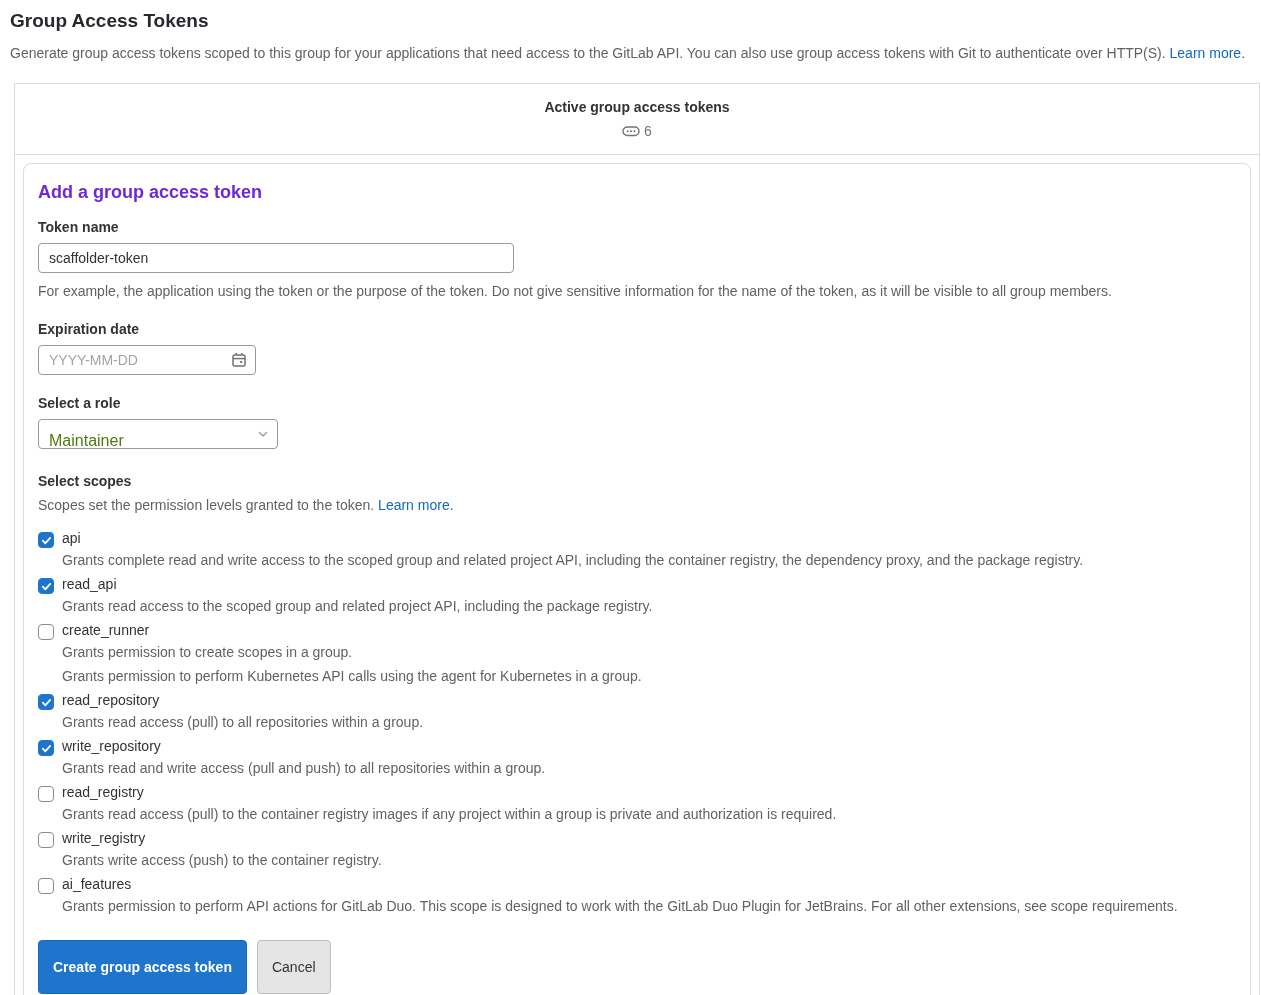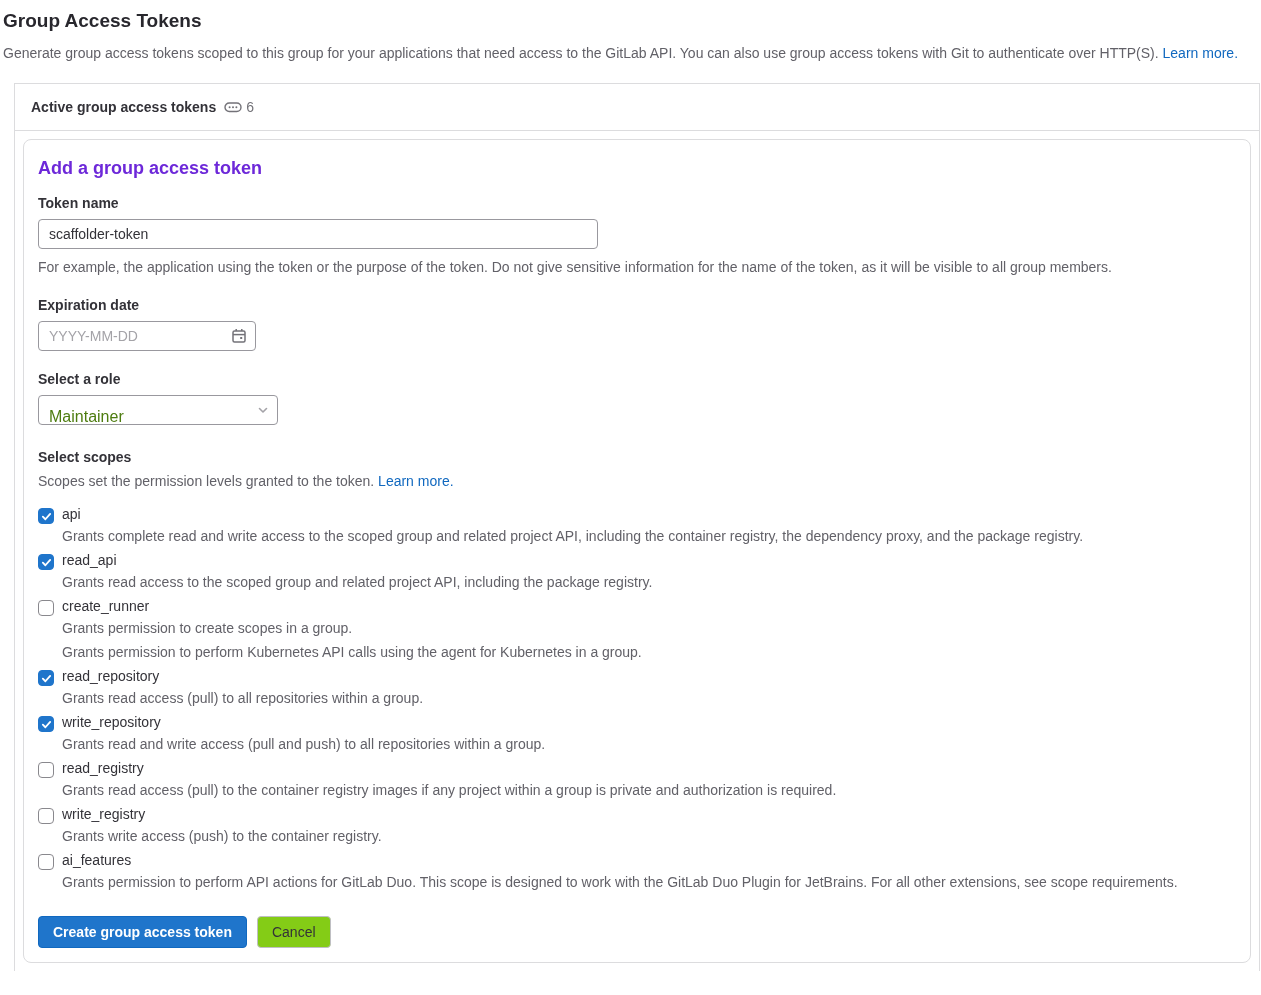--- a/index.html
+++ b/index.html
@@ -3,34 +3,34 @@
 <meta charset="utf-8">
 <style>
   * { box-sizing: border-box; margin: 0; padding: 0; }
   html, body { background: #fff; }
   body {
     width: 1261px; height: 995px; overflow: hidden;
     font-family: "Liberation Sans", sans-serif;
     color: #333238; font-size: 14px;
   }
   .page { padding-top: 9px; }
-  .intro { padding: 0 3px; }
+  .intro { padding: 0 10px; }
   h1.page-title { font-size: 19px; font-weight: 700; color: #28272d; line-height: 24px; }
   .page-desc { margin-top: 10px; color: #626168; line-height: 21px; max-width: 1240px; }
   a.link { color: #1068bf; text-decoration: none; cursor: pointer; }
 
   .panel {
     margin: 19px 1px 0 14px;
     border: 1px solid #dcdcde;
     border-bottom: none;
   }
   .panel-header {
     padding: 15px 16px;
     border-bottom: 1px solid #dcdcde;
-    display: flex; align-items: center; gap: 8px;
+    display: flex; align-items: center; gap: 8px; flex-direction: column;
   }
   .panel-header .hdr-label { font-weight: 700; font-size: 14px; color: #333238; }
   .count-badge { display: inline-flex; align-items: center; gap: 4px; color: #737278; }
   .count-badge svg { display: block; }
   .panel-body { padding: 8px; }
 
   .card {
     border: 1px solid #dcdcde;
     border-radius: 8px;
     padding: 14px;
@@ -41,21 +41,21 @@
   .field-label { display: block; font-weight: 700; font-size: 14px; color: #333238; margin-bottom: 8px; }
 
   input.text-input {
     font-family: "Liberation Sans", sans-serif;
     font-size: 14px; color: #333238;
     height: 30px; padding: 0 10px;
     border: 1px solid #99989e; border-radius: 4px;
     background: #fff; outline: none; display: block; width: 100%;
   }
   input.text-input::placeholder { color: #a4a3a8; }
-  .token-name-wrap { width: 560px; }
+  .token-name-wrap { width: 476px; }
   .help-text { margin-top: 8px; color: #626168; line-height: 20px; }
 
   .field-group { margin-top: 20px; }
   .input-with-icon { position: relative; width: 218px; }
   .input-with-icon input { padding-right: 34px; }
   .input-icon {
     position: absolute; right: 9px; top: 50%; transform: translateY(-50%);
     display: inline-flex; cursor: pointer;
   }
 
@@ -88,24 +88,24 @@
   .checkbox svg { display: none; }
   .checkbox.checked svg { display: block; }
   .scope-name { color: #333238; cursor: pointer; }
   .scope-desc { margin: 2px 0 0 24px; color: #626168; line-height: 20px; max-width: 1150px; }
 
   .actions { margin-top: 24px; display: flex; gap: 10px; }
   button { font-family: "Liberation Sans", sans-serif; font-size: 14px; cursor: pointer; }
   .btn-primary {
     background: #1f75cb; color: #fff; font-weight: 600;
     border: 1px solid #1068bf; border-radius: 4px;
-    padding: 7px 14px; line-height: 16px;
+    padding: 18px 14px; line-height: 16px;
   }
   .btn-default {
-    background: #84cc16; color: #333238;
+    background: #e5e5e5; color: #333238;
     border: 1px solid #bfbfc3; border-radius: 4px;
     padding: 7px 14px; line-height: 16px;
   }
 </style>
 </head>
 <body>
 
 <div class="page">
 
   <div class="intro">

